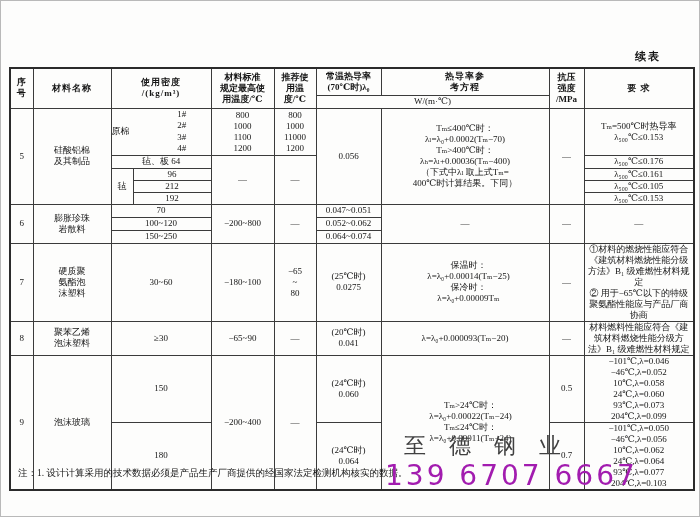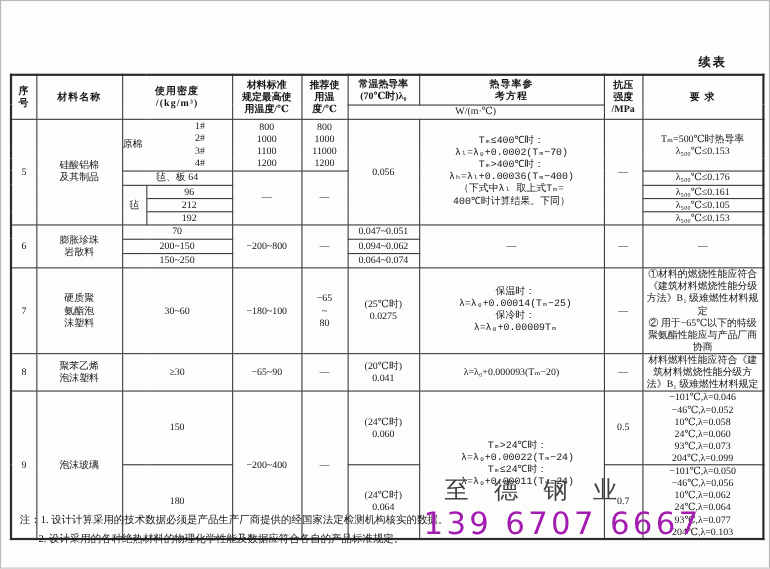--- a/index.html
+++ b/index.html
@@ -6,21 +6,21 @@
   .canvas{position:relative;width:700px;height:517px;background:#fdfdfc;border:1px solid #b9b9b9;
           box-sizing:border-box;overflow:hidden;
           font-family:"Liberation Serif","DejaVu Serif",serif;color:#161616;}
   .cont-label{position:absolute;top:48px;left:634px;font-size:11px;letter-spacing:2px;font-weight:bold;}
   table.main{position:absolute;left:8px;top:66px;border-collapse:collapse;table-layout:fixed;
              width:684px;border:2px solid #2b2b2b;}
   table.main td{border:1px solid #3b3b3b;text-align:center;vertical-align:middle;
                 font-size:9px;line-height:11px;padding:0 1px;overflow:hidden;}
   .pre{white-space:pre-line;}
   .left{text-align:left;padding-left:7px;}
-  .eqcell{line-height:12.5px;font-size:9px;font-family:Liberation Mono, monospace;}
+  .eqcell{line-height:12.5px;font-size:9px;}
   .small{font-size:8.5px;line-height:10.5px;}
   .hdr{font-weight:bold;letter-spacing:1px;}
   .stack{line-height:11.5px;}
   .rawflex{display:flex;align-items:center;height:100%;}
   .rawlabel{width:42%;text-align:left;}
   .rawgrades{width:58%;text-align:center;line-height:11.5px;white-space:pre-line;}
   .watermark{position:absolute;left:403px;top:430px;font-size:22px;letter-spacing:23px;
              color:#404040;font-family:"Liberation Sans","DejaVu Sans",sans-serif;z-index:5;}
   .watermark-phone{position:absolute;left:384px;top:458px;font-size:28px;letter-spacing:3px;
              color:#a21caf;font-family:"DejaVu Sans","Liberation Sans",sans-serif;z-index:5;}
@@ -135,22 +135,22 @@
 岩散料</td>
       <td colspan="2">70</td>
       <td rowspan="3">−200~800</td>
       <td rowspan="3">—</td>
       <td>0.047~0.051</td>
       <td rowspan="3">—</td>
       <td rowspan="3">—</td>
       <td rowspan="3">—</td>
     </tr>
     <tr style="height:13px">
-      <td colspan="2">200~150</td>
-      <td>0.094~0.062</td>
+      <td colspan="2">100~120</td>
+      <td>0.052~0.062</td>
     </tr>
     <tr style="height:13px">
       <td colspan="2">150~250</td>
       <td>0.064~0.074</td>
     </tr>
 
     <tr style="height:57px">
       <td>7</td>
       <td class="pre">硬质聚
 氨酯泡
@@ -218,16 +218,15 @@
 204℃,λ=0.103</td>
     </tr>
   </tbody>
     </table>
 
   <div class="watermark">至德钢业</div>
   <div class="watermark-phone">139 6707 6667</div>
 
   <div class="notes">
     <p class="n">注：1. 设计计算采用的技术数据必须是产品生产厂商提供的经国家法定检测机构核实的数据。</p>
-    <p class="n indent">2. 设计采用的各种绝热材料的物理化学性能及数据应符合各自的产品标准规定。</p>
   </div>
 
 </div>
 
 </body></html>

